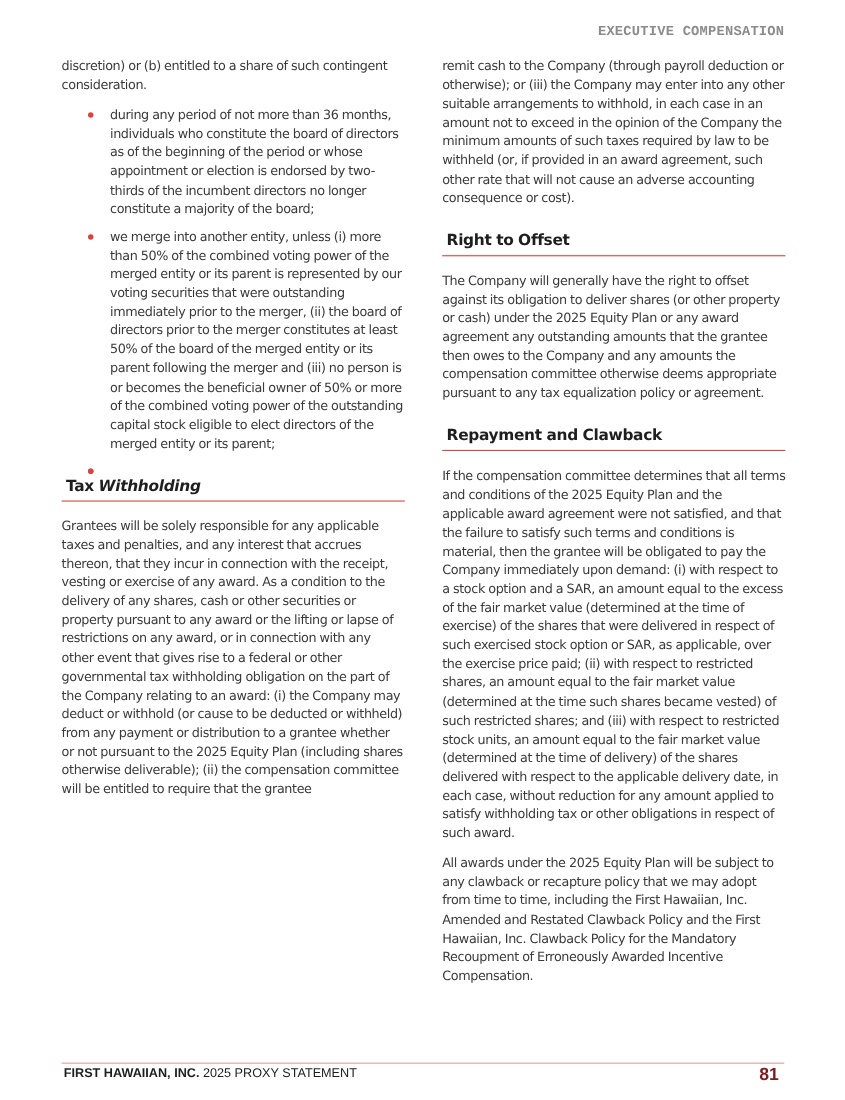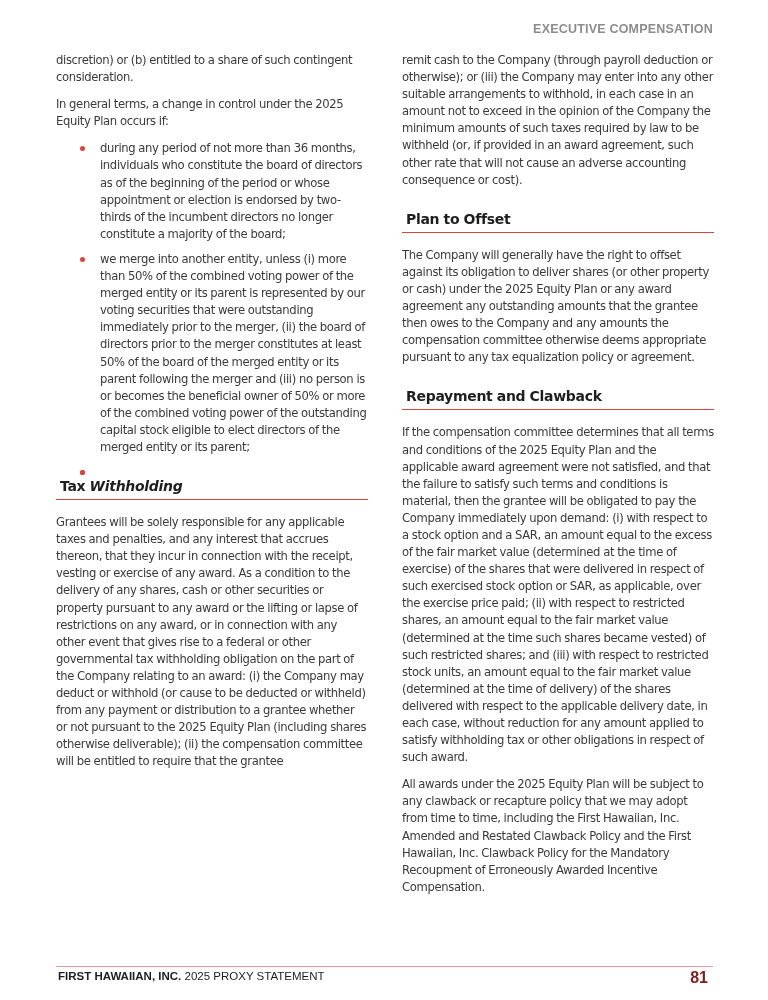--- a/index.html
+++ b/index.html
@@ -12,21 +12,21 @@
       height: 1000px;
       position: relative;
       overflow: hidden;
       font-family: "DejaVu Sans", sans-serif;
       color: #3a3a3a;
     }
     .running-header {
       position: absolute;
       top: 22px;
       right: 55px;
-      font-family: Liberation Sans, sans-serif;
+      font-family: Liberation Mono, monospace;
       font-weight: bold;
       font-size: 12.5px;
       color: #8c8c8c;
       letter-spacing: 0.2px;
     }
     .col {
       position: absolute;
       top: 52px;
       width: 312px;
       font-size: 11.6px;
@@ -95,21 +95,20 @@
       color: #7f1d1d;
     }
   </style>
 </head>
 <body>
 
 <div class="running-header">EXECUTIVE COMPENSATION</div>
 
 <div class="col col-left">
   <p>discretion) or (b) entitled to a share of such contingent consideration.</p>
-  <p>In general terms, a change in control under the 2025 Equity Plan occurs if:</p>
 
   <ul class="bullets">
     <li>
       <span class="bullet"></span>
       <span>during any period of not more than 36 months, individuals who constitute the board of directors as of the beginning of the period or whose appointment or election is endorsed by two-thirds of the incumbent directors no longer constitute a majority of the board;</span>
     </li>
     <li>
       <span class="bullet"></span>
       <span>we merge into another entity, unless (i) more than 50% of the combined voting power of the merged entity or its parent is represented by our voting securities that were outstanding immediately prior to the merger, (ii) the board of directors prior to the merger constitutes at least 50% of the board of the merged entity or its parent following the merger and (iii) no person is or becomes the beneficial owner of 50% or more of the combined voting power of the outstanding capital stock eligible to elect directors of the merged entity or its parent;</span>
     </li>
@@ -123,21 +122,21 @@
 
   <div class="section-heading">
     <span>Tax </span><span class="ital">Withholding</span>
   </div>
   <p>Grantees will be solely responsible for any applicable taxes and penalties, and any interest that accrues thereon, that they incur in connection with the receipt, vesting or exercise of any award. As a condition to the delivery of any shares, cash or other securities or property pursuant to any award or the lifting or lapse of restrictions on any award, or in connection with any other event that gives rise to a federal or other governmental tax withholding obligation on the part of the Company relating to an award: (i) the Company may deduct or withhold (or cause to be deducted or withheld) from any payment or distribution to a grantee whether or not pursuant to the 2025 Equity Plan (including shares otherwise deliverable); (ii) the compensation committee will be entitled to require that the grantee</p>
 </div>
 
 <div class="col col-right">
   <p>remit cash to the Company (through payroll deduction or otherwise); or (iii) the Company may enter into any other suitable arrangements to withhold, in each case in an amount not to exceed in the opinion of the Company the minimum amounts of such taxes required by law to be withheld (or, if provided in an award agreement, such other rate that will not cause an adverse accounting consequence or cost).</p>
 
-  <div class="section-heading">Plan to Offset</div>
+  <div class="section-heading">Right to Offset</div>
   <p>The Company will generally have the right to offset against its obligation to deliver shares (or other property or cash) under the 2025 Equity Plan or any award agreement any outstanding amounts that the grantee then owes to the Company and any amounts the compensation committee otherwise deems appropriate pursuant to any tax equalization policy or agreement.</p>
 
   <div class="section-heading">Repayment and Clawback</div>
   <p>If the compensation committee determines that all terms and conditions of the 2025 Equity Plan and the applicable award agreement were not satisfied, and that the failure to satisfy such terms and conditions is material, then the grantee will be obligated to pay the Company immediately upon demand: (i) with respect to a stock option and a SAR, an amount equal to the excess of the fair market value (determined at the time of exercise) of the shares that were delivered in respect of such exercised stock option or SAR, as applicable, over the exercise price paid; (ii) with respect to restricted shares, an amount equal to the fair market value (determined at the time such shares became vested) of such restricted shares; and (iii) with respect to restricted stock units, an amount equal to the fair market value (determined at the time of delivery) of the shares delivered with respect to the applicable delivery date, in each case, without reduction for any amount applied to satisfy withholding tax or other obligations in respect of such award.</p>
   <p>All awards under the 2025 Equity Plan will be subject to any clawback or recapture policy that we may adopt from time to time, including the First Hawaiian, Inc. Amended and Restated Clawback Policy and the First Hawaiian, Inc. Clawback Policy for the Mandatory Recoupment of Erroneously Awarded Incentive Compensation.</p>
 </div>
 
 <div class="footer-rule"></div>
 <div class="footer-left">
   <span class="co">FIRST HAWAIIAN, INC.</span><span> 2025 PROXY STATEMENT</span>

